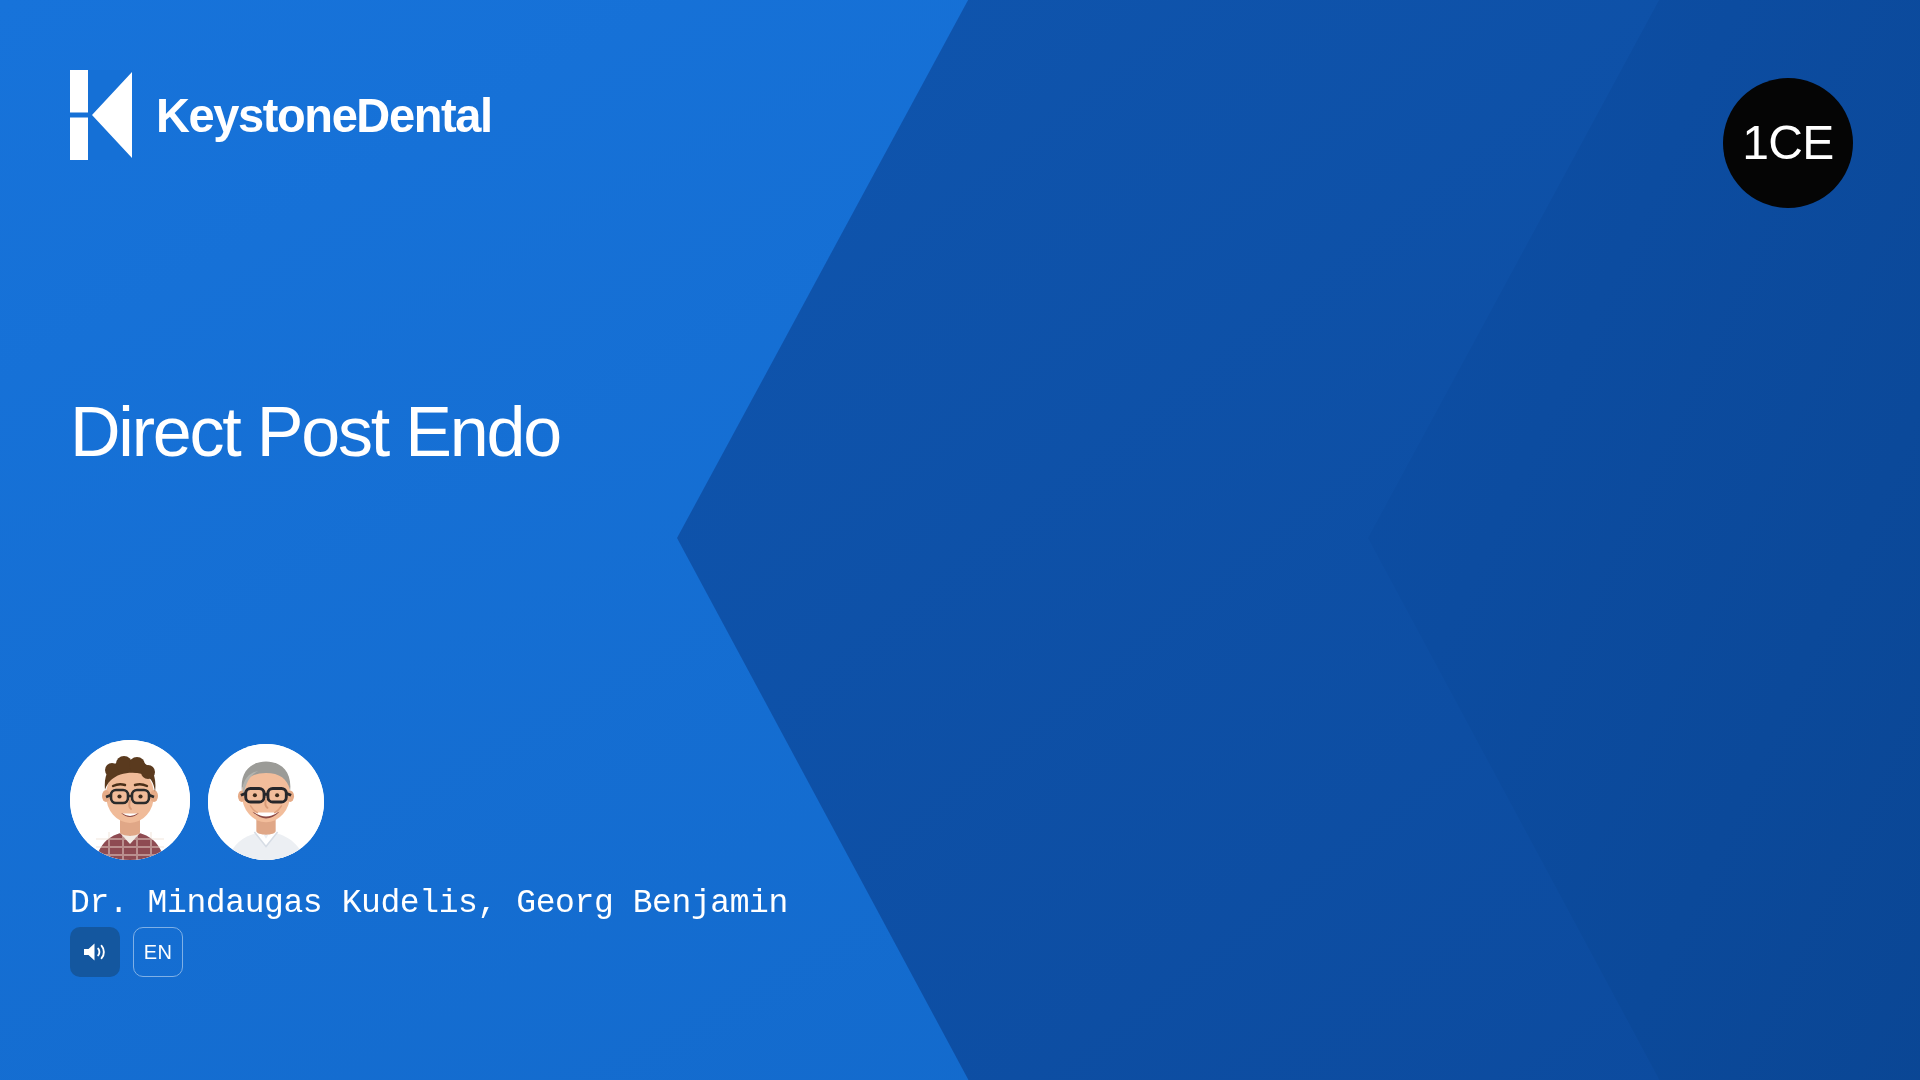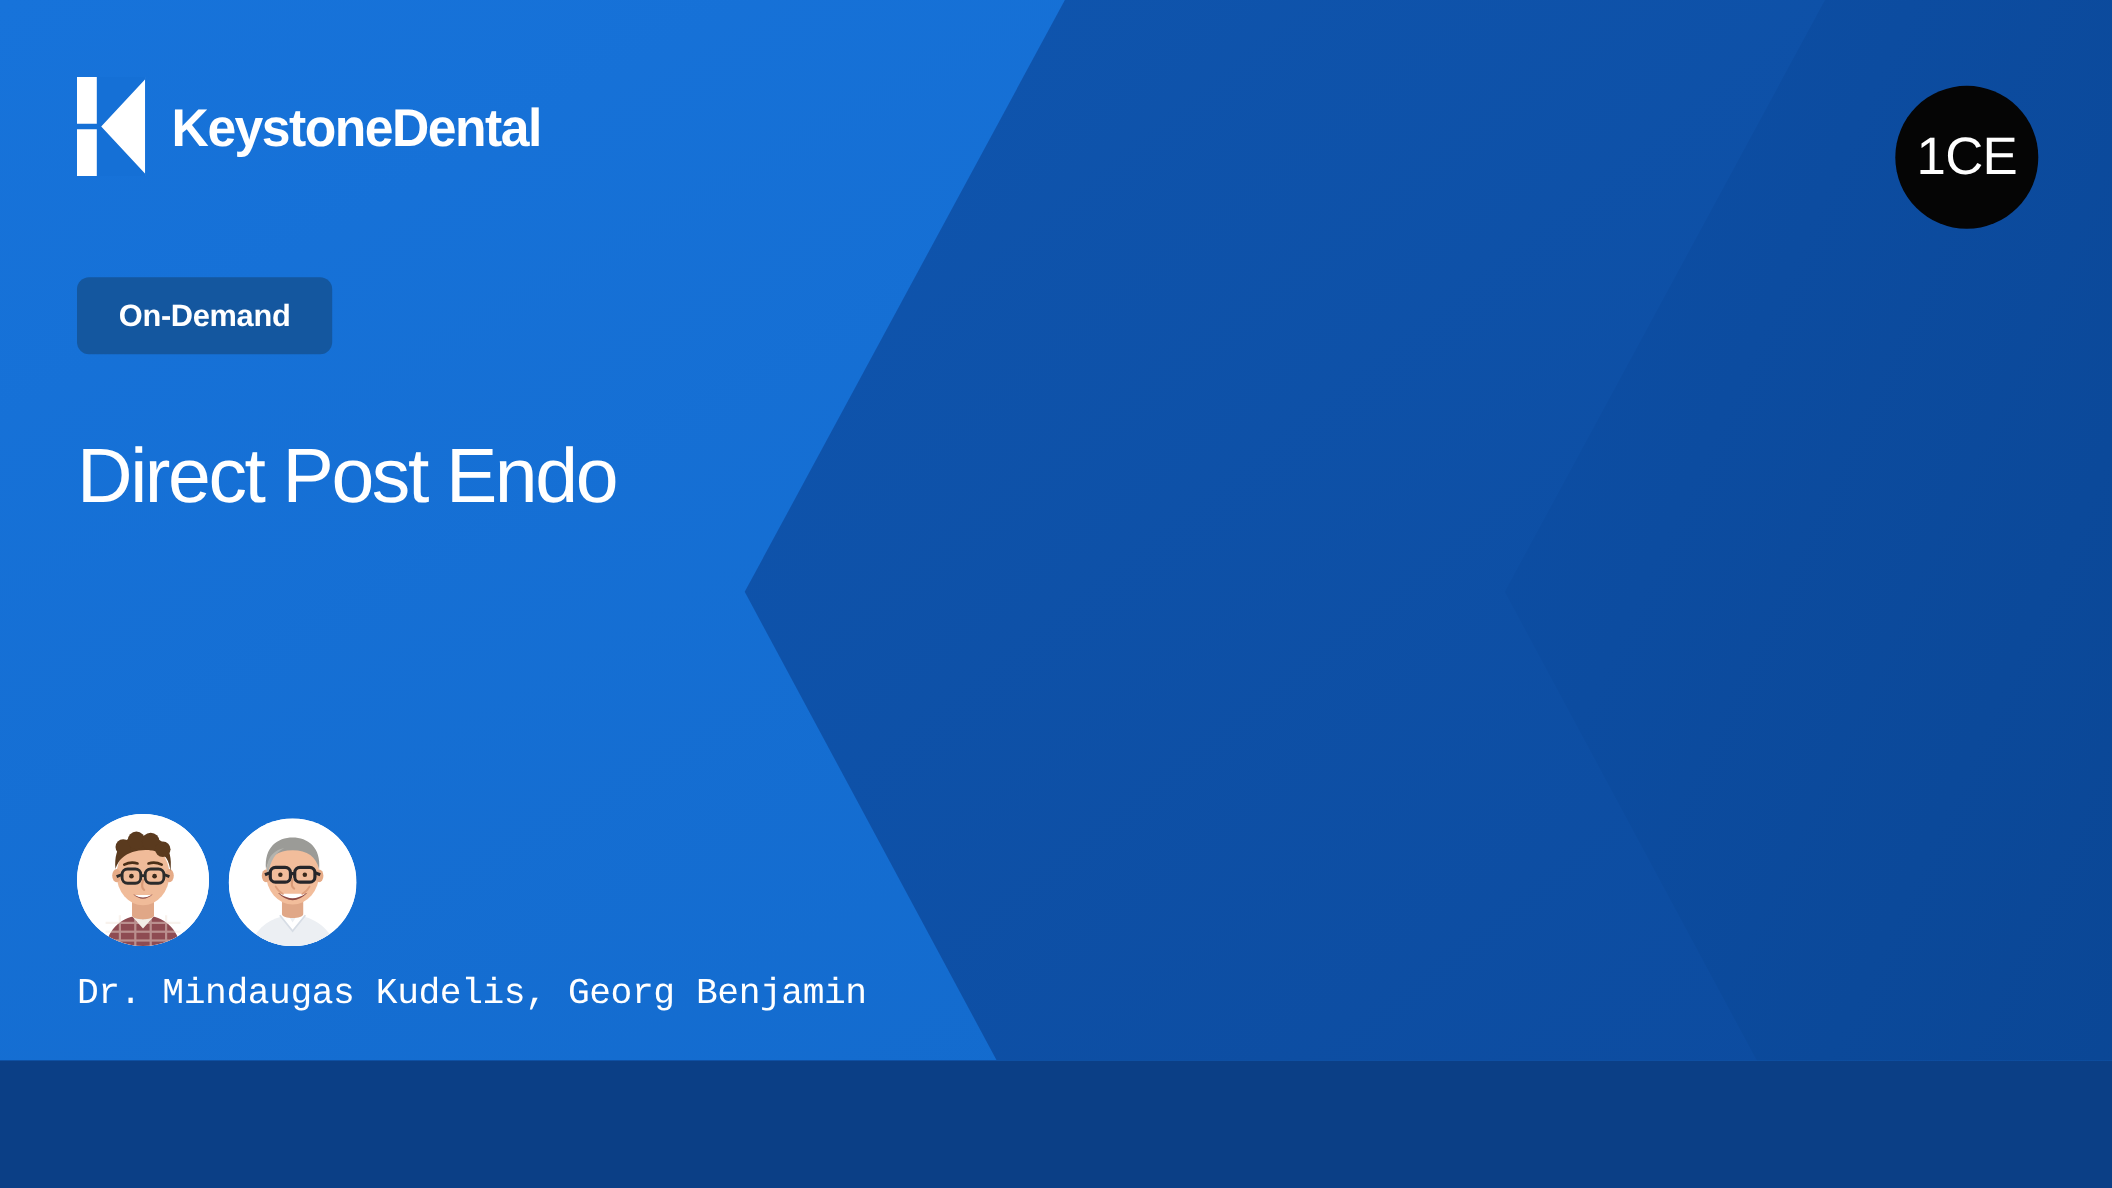--- a/index.html
+++ b/index.html
@@ -9,21 +9,21 @@
     background: #0b3f86;
   }
   body {
     font-family: "Liberation Sans", sans-serif;
     -webkit-font-smoothing: antialiased;
   }
 
   #stage {
     position: relative;
     width: 1920px;
-    height: 964px;
+    height: 1080px;
     overflow: hidden;
     background: #1570d6;
   }
 
   
   #bg-art {
     position: absolute;
     inset: 0;
     width: 1920px;
     height: 1080px;
@@ -150,21 +150,21 @@
     letter-spacing: -0.4px;
     line-height: 1.2;
     white-space: nowrap;
     font-family: Liberation Mono, monospace;
   }
 
   
   #footer-controls {
     position: absolute;
     left: 70px;
-    top: 1008px;
+    top: 927px;
     display: flex;
     align-items: center;
     gap: 13px;
     z-index: 5;
   }
   #audio-button {
     width: 50px;
     height: 50px;
     border-radius: 10px;
     background: #14579f;
@@ -229,23 +229,20 @@
       <path fill="#ffffff" d="M0,0 H62 V90 H0 Z"></path>
       <path fill="#1570d6" d="M62,2 L22,45 L62,88 L62,90 L18,90 L18,47.5 L0,47.5 L0,42.5 L18,42.5 L18,0 L62,0 Z"></path>
     </svg>
     <div id="logo-wordmark">KeystoneDental</div>
   </div>
 
   <div id="ce-badge">
     <span id="ce-badge-label">1CE</span>
   </div>
 
-  <div id="format-pill">
-    <span id="format-pill-label">On-Demand</span>
-  </div>
 
   <h1 id="course-title">Direct Post Endo</h1>
 
   <div id="presenters">
     <div id="avatar-row">
 
       <div class="avatar">
         <svg viewBox="0 0 120 120" aria-hidden="true">
           <rect x="0" y="0" width="120" height="120" fill="#ffffff"></rect>
 

